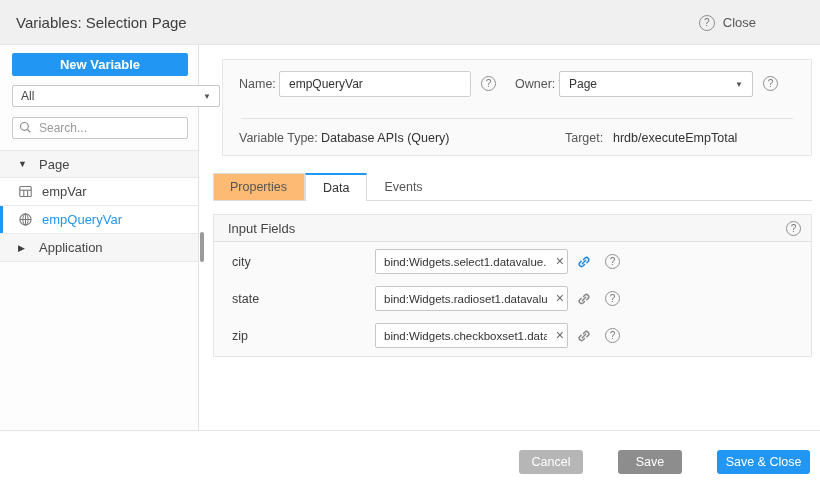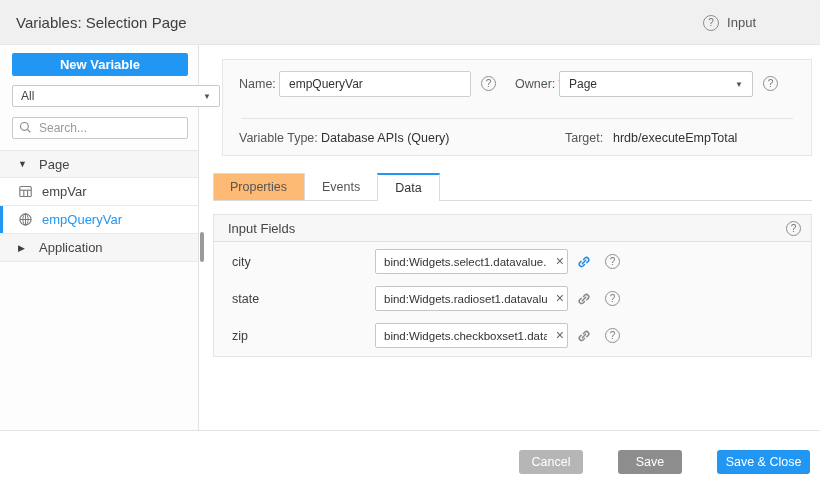--- a/index.html
+++ b/index.html
@@ -119,21 +119,21 @@
 </style>
 </head>
 <body>
 
 <div id="page">
 
   <div class="hdr">
     <div class="hdr-title">Variables: Selection Page</div>
     <div class="hdr-help">
       <span class="qicon">?</span>
-      <span class="hdr-help-txt">Input</span>
+      <span class="hdr-help-txt">Close</span>
     </div>
   </div>
 
   <div class="sidebar">
     <button class="btn-new">New Variable</button>
 
     <div class="sel-all">
       <span>All</span>
       <span class="caret">▼</span>
     </div>
@@ -202,22 +202,22 @@
     <div class="panel-div"></div>
 
     <div class="lbl vt-lbl">Variable Type:</div>
     <div class="vt-val">Database APIs (Query)</div>
     <div class="lbl tg-lbl">Target:</div>
     <div class="tg-val">hrdb/executeEmpTotal</div>
   </div>
 
   <div class="tabbar">
     <div class="tab inactive-first">Properties</div>
+    <div class="tab active">Data</div>
     <div class="tab">Events</div>
-    <div class="tab active">Data</div>
   </div>
 
   <div class="panel-if">
     <div class="if-hdr">
       <div class="if-title">Input Fields</div>
       <span class="qicon sm if-q">?</span>
     </div>
 
     <div class="frow" style="top:34px;">
       <span class="flabel">city</span>

